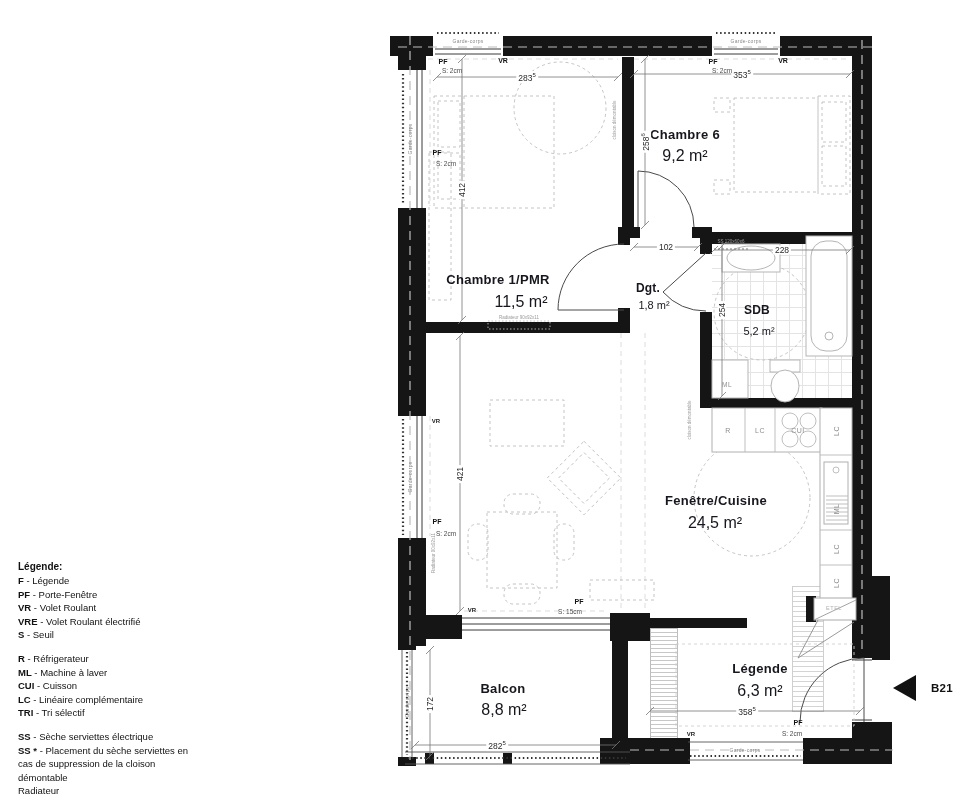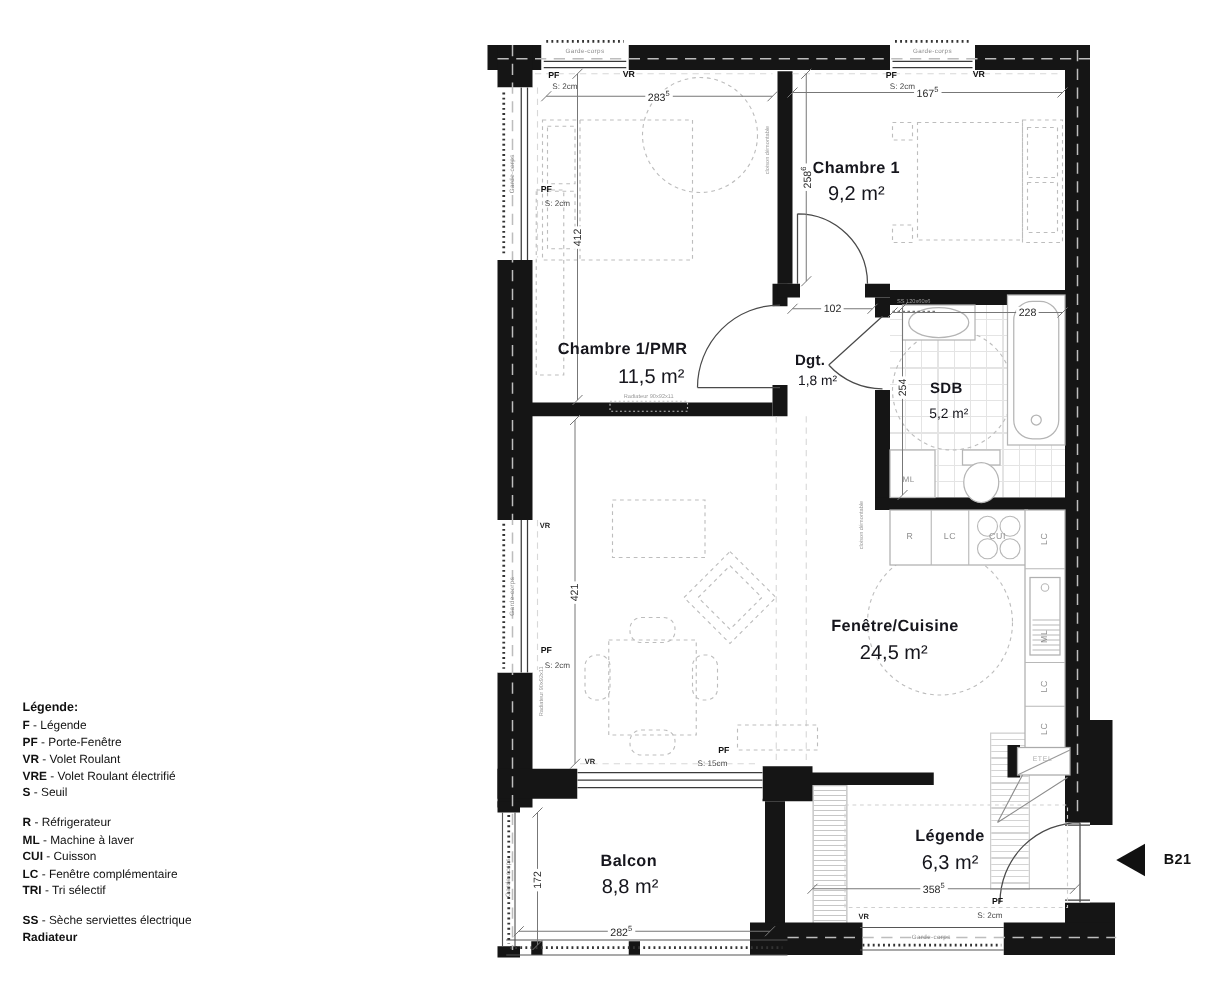--- a/index.html
+++ b/index.html
@@ -31,21 +31,21 @@
   .etel{font-size:5.5px;color:#b0b0b0;letter-spacing:.5px;}
   .tiny{font-size:5px;color:#8a8a8a;letter-spacing:.3px;}
   .tiny45{font-size:4.5px;color:#9a9a9a;}
   .unit{font-size:11.5px;font-weight:bold;color:#111;letter-spacing:.3px;padding-left:10px;}
   
   .legend{position:absolute;left:18px;top:560px;width:178px;z-index:2;color:#111;
     font-size:9.5px;line-height:13.4px;}
   .legend .ttl{font-weight:bold;font-size:10px;margin-bottom:1px;}
   .lg-gap{height:11px;}
   .legend b{font-weight:bold;}
-  .legend .ftr{font-weight:bold;}
+  .legend .ftr{font-weight:normal;}
 </style>
 </head>
 <body>
 
 <div id="stage">
 
   <div class="tiles"></div>
   <div class="stripeA"></div>
   <div class="stripeB"></div>
 
@@ -214,41 +214,41 @@
       <path d="M722,246 V396 M718,250 L726,242 M718,400 L726,392"></path>
       <path d="M460,336 V611 M456,340 L464,332 M456,615 L464,607"></path>
       <path d="M430,650 V756 M426,654 L434,646 M426,760 L434,752"></path>
       <path d="M415,745 H616 M411,749 L419,741 M612,749 L620,741"></path>
       <path d="M650,711 H860 M646,715 L654,707 M856,715 L864,707"></path>
     </g>
 
     <polygon points="916,675 916,701 893,688" fill="#111"></polygon>
   </svg>
 
-  <div class="lbl room" style="left:685px;top:134px">Chambre 1</div>
+  <div class="lbl room" style="left:685px;top:134px">Chambre 6</div>
   <div class="lbl area" style="left:685px;top:156px">9,2 m²</div>
   <div class="lbl room" style="left:498px;top:279px">Chambre 1/PMR</div>
   <div class="lbl area" style="left:521px;top:302px">11,5 m²</div>
   <div class="lbl room2" style="left:648px;top:288px">Dgt.</div>
   <div class="lbl area2" style="left:654px;top:305px">1,8 m²</div>
   <div class="lbl room2" style="left:757px;top:310px">SDB</div>
   <div class="lbl area2" style="left:759px;top:331px">5,2 m²</div>
   <div class="lbl room" style="left:716px;top:500px">Fenêtre/Cuisine</div>
   <div class="lbl area" style="left:715px;top:523px">24,5 m²</div>
   <div class="lbl room" style="left:503px;top:688px">Balcon</div>
   <div class="lbl area" style="left:504px;top:710px">8,8 m²</div>
   <div class="lbl room" style="left:760px;top:668px">Légende</div>
   <div class="lbl area" style="left:760px;top:691px">6,3 m²</div>
 
   <div class="lbl dim" style="left:527px;top:77px"><span>283</span><sup>5</sup></div>
-  <div class="lbl dim" style="left:742px;top:74px"><span>167</span><sup>5</sup></div>
+  <div class="lbl dim" style="left:742px;top:74px"><span>353</span><sup>5</sup></div>
   <div class="lbl dim rot" style="left:462px;top:190px"><span>412</span></div>
   <div class="lbl dim rot" style="left:645px;top:142px"><span>258</span><sup>6</sup></div>
   <div class="lbl dim" style="left:666px;top:247px"><span>102</span></div>
-  <div class="lbl dim" style="left:822px;top:250px"><span>228</span></div>
+  <div class="lbl dim" style="left:782px;top:250px"><span>228</span></div>
   <div class="lbl dim rot" style="left:722px;top:310px"><span>254</span></div>
   <div class="lbl dim rot" style="left:460px;top:474px"><span>421</span></div>
   <div class="lbl dim rot" style="left:430px;top:704px"><span>172</span></div>
   <div class="lbl dim" style="left:497px;top:745px"><span>282</span><sup>5</sup></div>
   <div class="lbl dim" style="left:747px;top:711px"><span>358</span><sup>5</sup></div>
 
   <div class="lbl op" style="left:443px;top:61px">PF</div>
   <div class="lbl seuil" style="left:452px;top:70px">S: 2cm</div>
   <div class="lbl op" style="left:503px;top:60px">VR</div>
   <div class="lbl op" style="left:437px;top:152px">PF</div>
@@ -294,20 +294,21 @@
     <div class="ttl">Légende:</div>
     <div><b>F</b> <span>- Légende</span></div>
     <div><b>PF</b> <span>- Porte-Fenêtre</span></div>
     <div><b>VR</b> <span>- Volet Roulant</span></div>
     <div><b>VRE</b> <span>- Volet Roulant électrifié</span></div>
     <div><b>S</b> <span>- Seuil</span></div>
     <div class="lg-gap"></div>
     <div><b>R</b> <span>- Réfrigerateur</span></div>
     <div><b>ML</b> <span>- Machine à laver</span></div>
     <div><b>CUI</b> <span>- Cuisson</span></div>
-    <div><b>LC</b> <span>- Fenêtre complémentaire</span></div>
+    <div><b>LC</b> <span>- Linéaire complémentaire</span></div>
     <div><b>TRI</b> <span>- Tri sélectif</span></div>
     <div class="lg-gap"></div>
     <div><b>SS</b> <span>- Sèche serviettes électrique</span></div>
+    <div><b>SS *</b> <span>- Placement du sèche serviettes en cas de suppression de la cloison démontable</span></div>
     <div class="ftr">Radiateur</div>
   </div>
 
 </div>
 
 </body></html>

